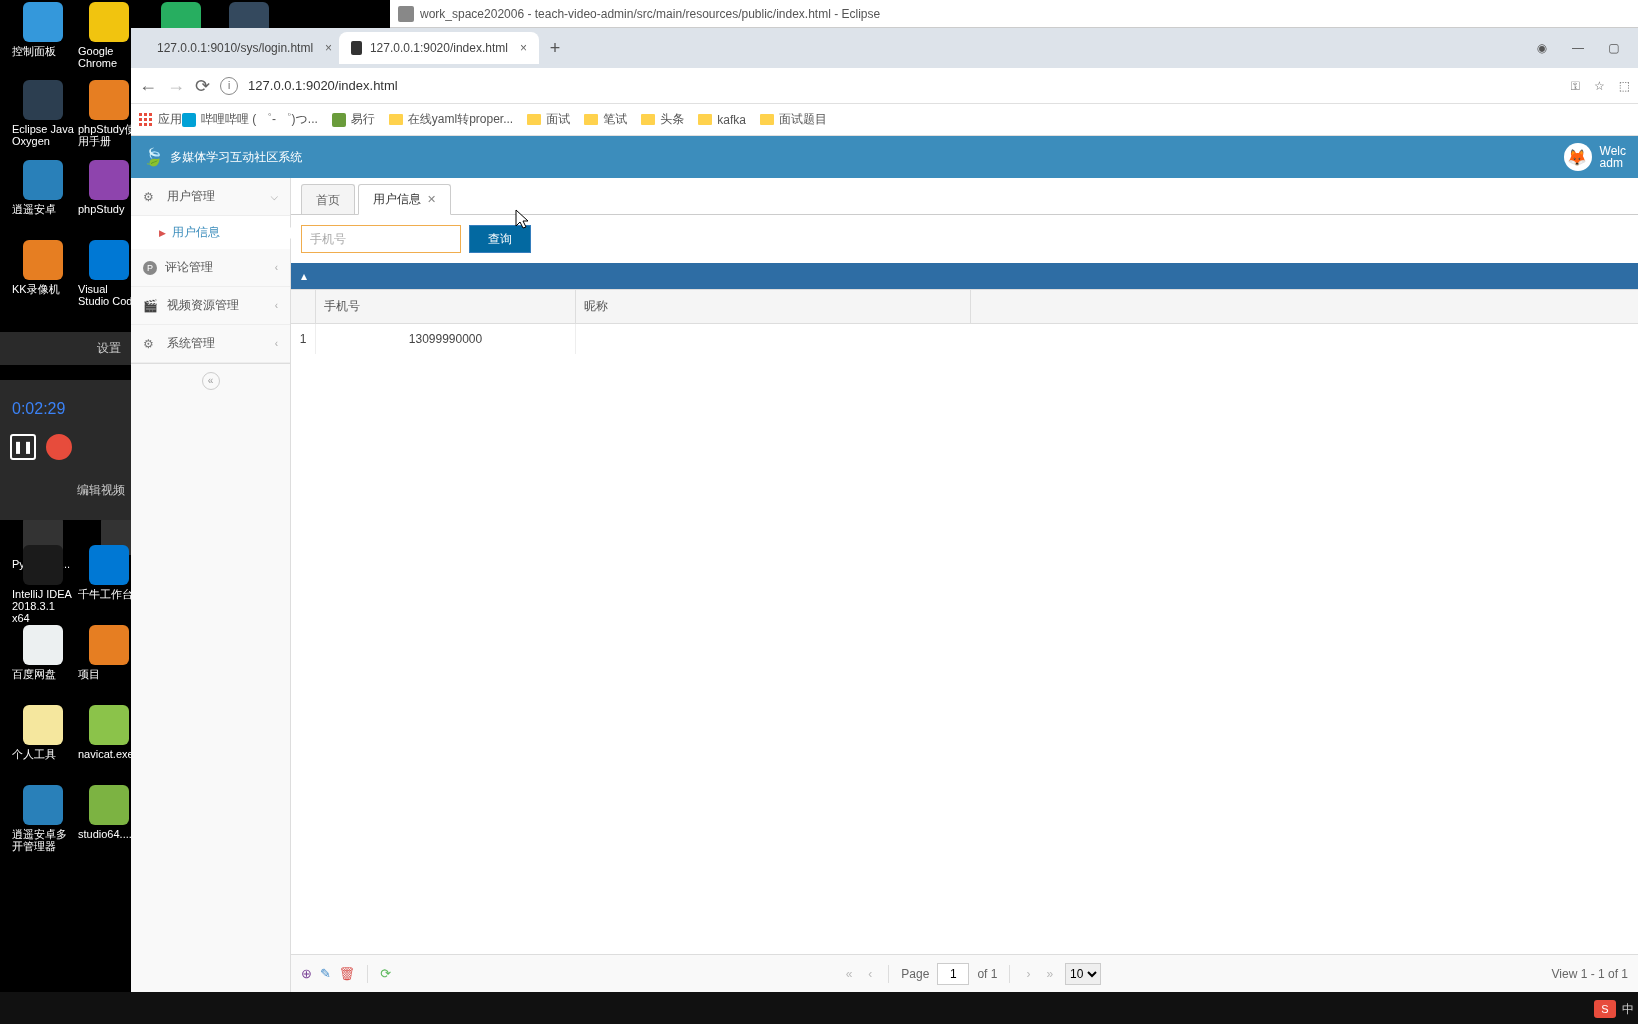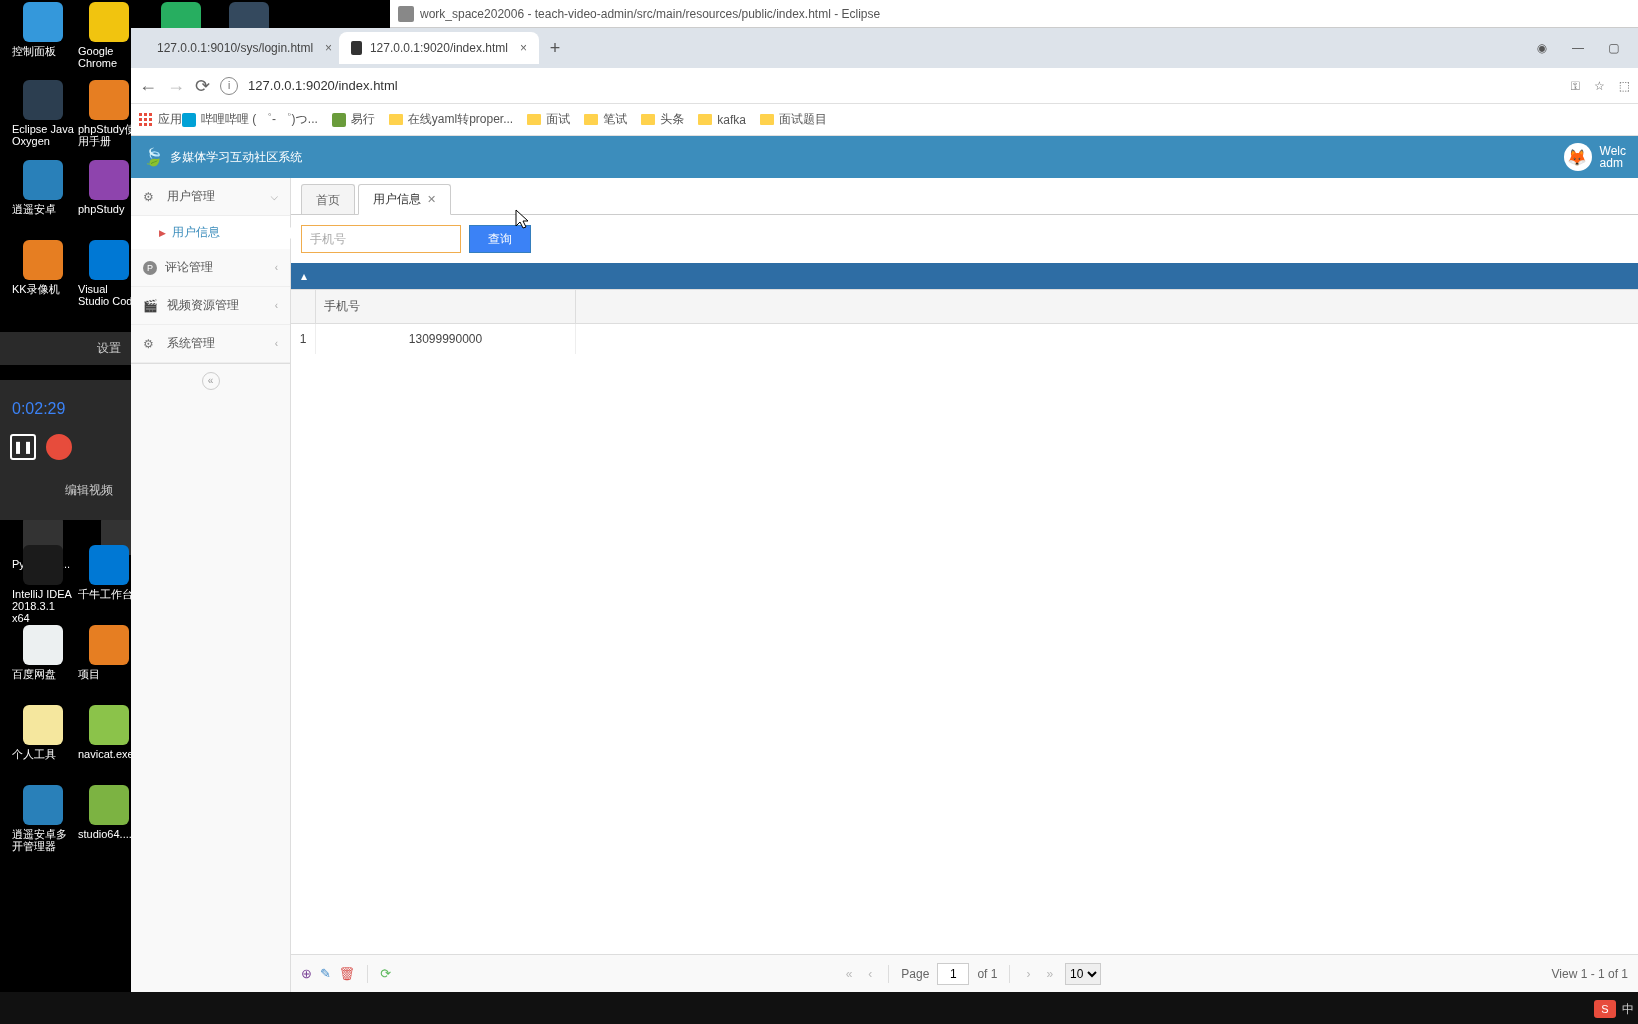--- a/index.html
+++ b/index.html
@@ -68,21 +68,21 @@
 
     .content { flex: 1; display: flex; flex-direction: column; background: #fff; }
     .content-tabs { display: flex; padding: 6px 10px 0; background: #fff; }
     .ctab { padding: 6px 14px; border: 1px solid #ccc; background: #f4f4f4; color: #666; margin-right: 3px; border-radius: 3px 3px 0 0; border-bottom: none; cursor: pointer; display: flex; align-items: center; gap: 6px; }
     .ctab.active { background: #fff; color: #333; border-bottom: 1px solid #fff; position: relative; z-index: 1; }
     .ctab .x { color: #888; cursor: pointer; font-size: 11px; }
 
     .search-row { padding: 10px 10px; display: flex; gap: 8px; border-top: 1px solid #ccc; margin-top: -1px; }
     .search-input { width: 160px; height: 28px; border: 1px solid #f0ad4e; padding: 0 8px; outline: none; }
     .search-input::placeholder { color: #aaa; }
-    .btn-query { height: 28px; padding: 0 18px; background: #3b82f6; color: #fff; border: 1px solid #357ebd; cursor: pointer; position: relative; }
+    .btn-query { height: 28px; padding: 0 18px; background: #0369a1; color: #fff; border: 1px solid #357ebd; cursor: pointer; position: relative; }
 
     .grid-title { background: #2e6da4; color: #fff; padding: 6px 10px; display: flex; align-items: center; }
     .grid-title span:first-child { flex: 1; }
     .grid-title .collapse-icon { color: #fff; }
 
     .grid-head { display: flex; background: #f5f5f5; border-bottom: 1px solid #ddd; border-top: 1px solid #ddd; }
     .grid-head .cell { padding: 8px; color: #555; border-right: 1px solid #ddd; }
     .grid-row { display: flex; }
     .grid-row .cell { padding: 8px; color: #444; border-right: 1px solid #eee; text-align: center; }
     .col-rownum { width: 25px; text-align: center; }
@@ -100,21 +100,21 @@
     .pager-nav { color: #bbb; cursor: default; font-size: 12px; padding: 0 4px; }
     .add-circ{color:#7b4397;} .edit-pen{color:#428bca;} .trash{color:#d9534f;} .refresh{color:#5cb85c;}
 
     
     .recorder { position: absolute; left: 0; top: 380px; width: 131px; height: 140px; background: #2a2a2a; color: #ccc; }
     .recorder .time { font-size: 16px; padding: 20px 12px 10px; color: #3b82f6; }
     .recorder-row { display: flex; align-items: center; gap: 10px; padding: 6px 10px; }
     .rec-btn { width: 26px; height: 26px; border: 2px solid #fff; color: #fff; display: flex; align-items: center; justify-content: center; border-radius: 3px; }
     .rec-circle { width: 26px; height: 26px; border: 2px solid #e74c3c; border-radius: 50%; background: #e74c3c; }
     .recorder-bottom { position: absolute; left: 0; top: 332px; width: 131px; background: #2a2a2a; color: #ccc; padding: 8px 0; text-align: right; padding-right: 10px; }
-    .recorder-edit { position: absolute; left: 0; top: 470px; width: 131px; background: #2a2a2a; color: #ccc; padding: 12px 0; text-align: right; padding-right: 18px; }
+    .recorder-edit { position: absolute; left: 12px; top: 470px; width: 131px; background: #2a2a2a; color: #ccc; padding: 12px 0; text-align: right; padding-right: 18px; }
 
     
     .taskbar { position: absolute; left: 0; right: 0; bottom: 0; height: 32px; background: #111; }
     .taskbar-right { position: absolute; right: 4px; bottom: 6px; display: flex; gap: 6px; align-items: center; }
     .ime-badge { width: 22px; height: 18px; background: #e74c3c; color: #fff; border-radius: 3px; font-size: 11px; display: flex; align-items: center; justify-content: center; }
 
     .cursor { position: absolute; pointer-events: none; z-index: 999; }
   </style>
 </head>
 <body>
@@ -366,20 +366,21 @@
           <input class="search-input" placeholder="手机号" style="">
           <button class="btn-query"><span>查询</span></button>
         </div>
 
         <div class="grid-title">
           <span class="collapse-icon">▴</span>
         </div>
         <div class="grid-head">
           <div class="cell col-rownum"></div>
           <div class="cell col-phone">手机号</div>
+          <div class="cell col-nick">昵称</div>
         </div>
         <div class="grid-row">
           <div class="cell col-rownum">1</div>
           <div class="cell col-phone">13099990000</div>
         </div>
 
         <div class="grid-spacer"></div>
 
         <div class="grid-footer">
           <span class="footer-btn add-circ">⊕</span>

